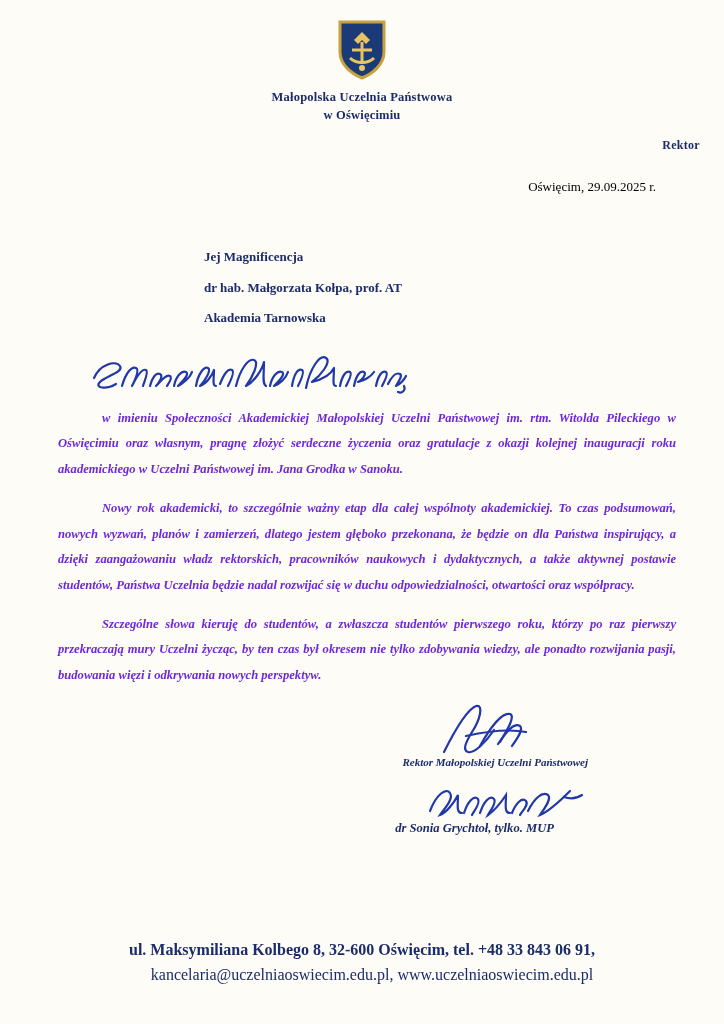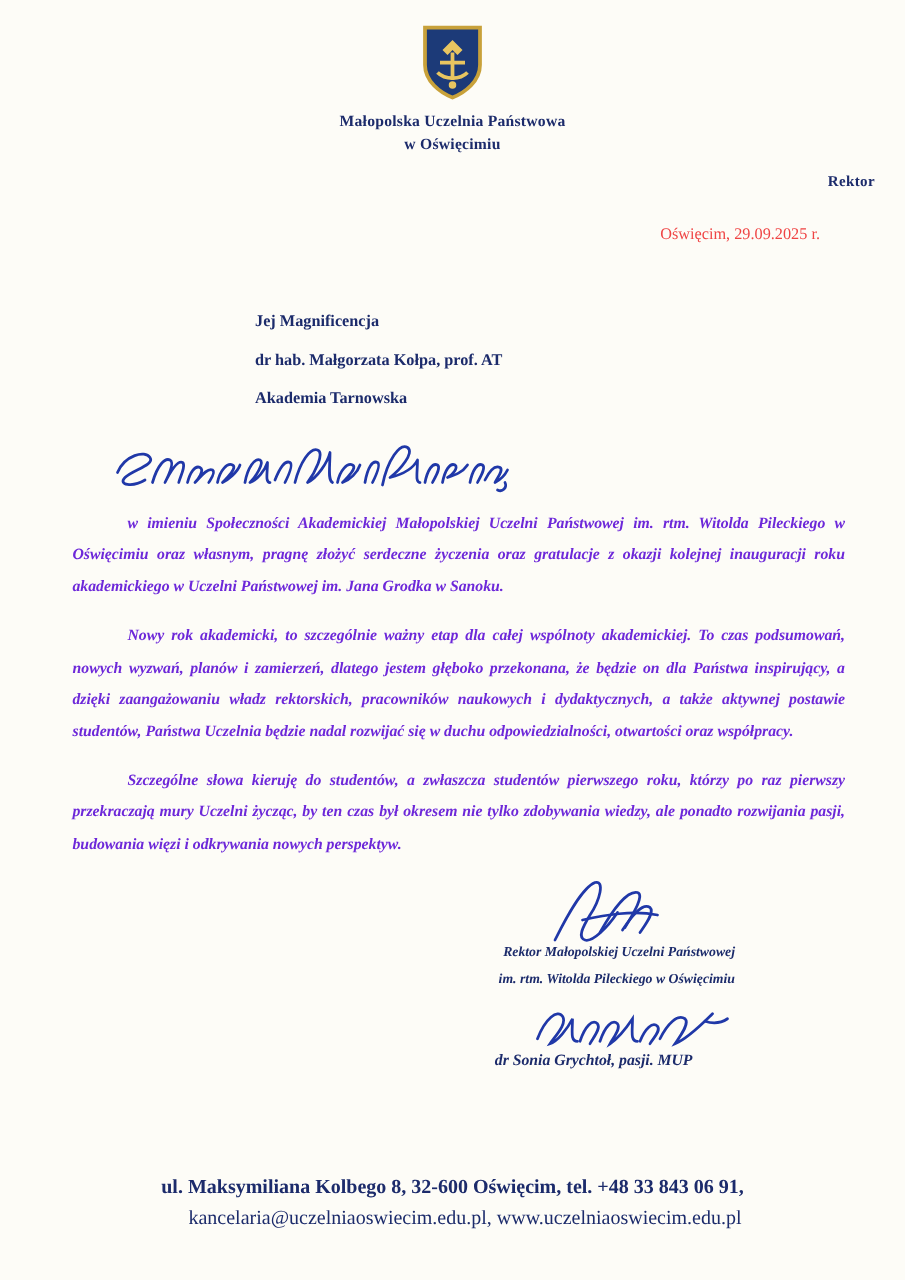--- a/index.html
+++ b/index.html
@@ -54,21 +54,21 @@
     font-size: 12px;
     color: #1c2b6b;
     margin-top: 14px;
     letter-spacing: .3px;
   }
 
   
   .placedate {
     text-align: right;
     font-size: 13px;
-    color: #ef4444;
+    color: #000000;
     margin-top: 26px;
     padding-right: 44px;
   }
 
   
   .addressee {
     margin-top: 47px;
     padding-left: 180px;
     color: #1c2b6b;
     font-weight: bold;
@@ -219,36 +219,35 @@
         <path d="M30 50 C40 30 52 8 62 4 C70 2 66 18 58 30 C52 40 48 48 54 50 C60 52 72 40 80 28"></path>
         <path d="M66 44 C76 26 88 10 96 12 C102 14 92 30 86 40"></path>
         <path d="M84 42 C92 30 100 20 106 24 C110 28 102 38 98 44"></path>
         <path d="M52 34 C70 30 92 26 112 30"></path>
       </g>
     </svg>
   </div>
 
   <div class="sig-lines">
     <div>Rektor Małopolskiej Uczelni Państwowej</div>
-    <div>im. rtm. Witolda Pileckiego w Oświęcimiu</div>
   </div>
 
   <div class="sig-scribble2">
     <svg viewBox="0 0 190 42" width="190" height="42" xmlns="http://www.w3.org/2000/svg">
       <g fill="none" stroke="#2038a8" stroke-width="2.2" stroke-linecap="round">
         <path d="M6 26 C12 10 22 2 26 8 C30 14 20 24 16 30 C22 28 30 18 34 10 C34 20 32 28 38 28"></path>
         <path d="M40 28 C44 16 50 10 54 14 C57 18 50 26 48 30"></path>
         <path d="M56 28 C60 16 66 10 70 14 C73 18 66 26 64 30 C70 26 78 16 82 10 C82 20 80 28 86 28"></path>
         <path d="M88 28 C92 18 98 12 102 16 C105 20 98 26 96 30"></path>
         <path d="M104 26 C110 14 118 6 124 10 C128 14 120 24 116 30 C126 26 138 14 146 6"></path>
         <path d="M140 12 C146 14 152 14 158 10"></path>
       </g>
     </svg>
   </div>
 
-  <div class="sig-name">dr Sonia Grychtoł, pasji. MUP</div>
+  <div class="sig-name">dr Sonia Grychtoł, tylko. MUP</div>
 
   <div class="footer">
     <div class="l1">ul. Maksymiliana Kolbego 8, 32-600 Oświęcim,  tel. +48 33 843 06 91,</div>
     <div class="l2">kancelaria@uczelniaoswiecim.edu.pl, www.uczelniaoswiecim.edu.pl</div>
   </div>
 
 </div>
 
 </body></html>

